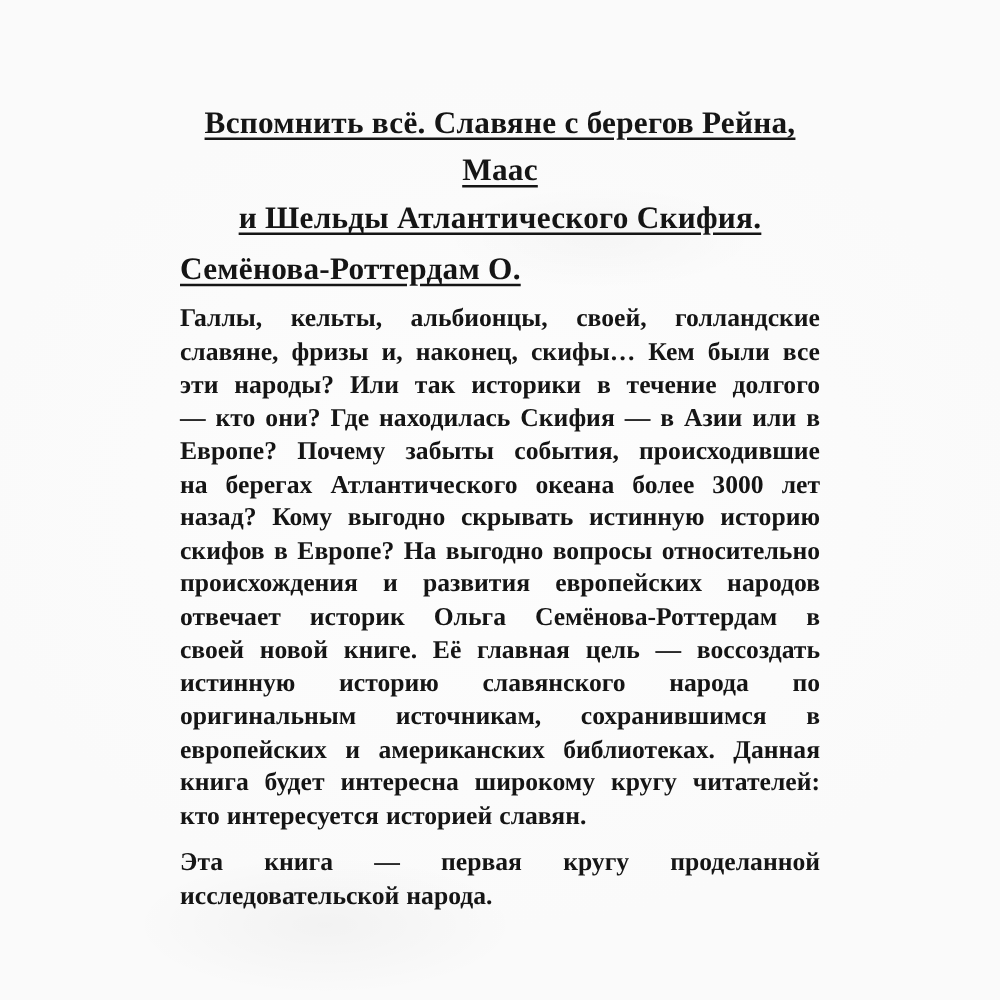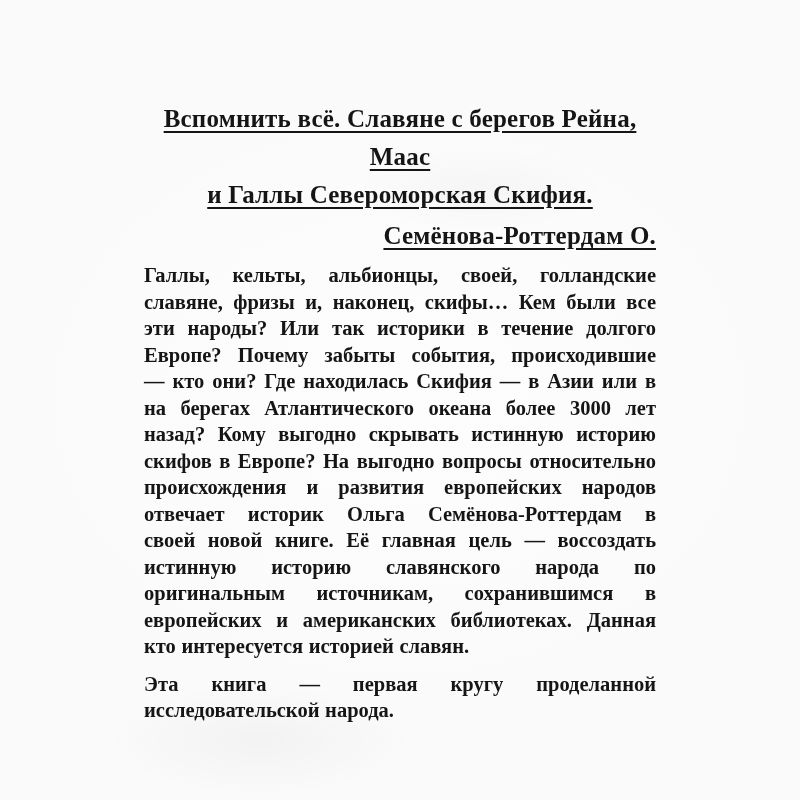--- a/index.html
+++ b/index.html
@@ -17,42 +17,42 @@
       radial-gradient(ellipse 180px 60px at 480px 190px, rgba(0,0,0,0.025), rgba(0,0,0,0) 70%),
       radial-gradient(ellipse 220px 80px at 260px 740px, rgba(0,0,0,0.03), rgba(0,0,0,0) 70%),
       radial-gradient(ellipse 500px 400px at 400px 400px, #fdfdfd, #fafafa 85%);
     font-family: "Liberation Serif", "DejaVu Serif", serif;
     color: #151515;
     font-weight: 700;
   }
   .content {
     width: 512px;
     margin: 0 auto;
-    padding-top: 100px;
+    padding-top: 80px;
   }
   .title {
     margin: 0;
     font-size: 25px;
     line-height: 38px;
     font-weight: 700;
     text-align: center;
     letter-spacing: 0.2px;
   }
   .title .title-line {
     display: block;
     text-decoration: underline;
     text-decoration-thickness: 2px;
     text-underline-offset: 4px;
   }
   .author {
     margin: 7px 0 0 0;
     font-size: 25px;
     line-height: 30px;
     font-weight: 700;
-    text-align: right;
+    text-align: left;
     text-decoration: underline;
     text-decoration-thickness: 2px;
     text-underline-offset: 4px;
     letter-spacing: 0.2px;
   }
   .para {
     margin: 11px 0 0 0;
     font-size: 20.5px;
   }
   .pline {
@@ -66,40 +66,41 @@
   }
 </style>
 </head>
 <body>
 
 <div class="page">
   <div class="content">
 
     <h1 class="title">
       <span class="title-line">Вспомнить всё. Славяне с берегов Рейна, Маас</span>
-      <span class="title-line">и Галлы Североморская Скифия.</span>
+      <span class="title-line">и Шельды Атлантического Скифия.</span>
     </h1>
 
     <h2 class="author">Семёнова-Роттердам О.</h2>
 
     <div class="para">
       <div class="pline">Галлы, кельты, альбионцы, своей, голландские</div>
       <div class="pline">славяне, фризы и, наконец, скифы… Кем были все</div>
       <div class="pline">эти народы? Или так историки в течение долгого</div>
+      <div class="pline">— кто они? Где находилась Скифия — в Азии или в</div>
       <div class="pline">Европе? Почему забыты события, происходившие</div>
-      <div class="pline">— кто они? Где находилась Скифия — в Азии или в</div>
       <div class="pline">на берегах Атлантического океана более 3000 лет</div>
       <div class="pline">назад? Кому выгодно скрывать истинную историю</div>
       <div class="pline">скифов в Европе? На выгодно вопросы относительно</div>
       <div class="pline">происхождения и развития европейских народов</div>
       <div class="pline">отвечает историк Ольга Семёнова-Роттердам в</div>
       <div class="pline">своей новой книге. Её главная цель — воссоздать</div>
       <div class="pline">истинную историю славянского народа по</div>
       <div class="pline">оригинальным источникам, сохранившимся в</div>
       <div class="pline">европейских и американских библиотеках. Данная</div>
+      <div class="pline">книга будет интересна широкому кругу читателей:</div>
       <div class="pline last">кто интересуется историей славян.</div>
     </div>
 
     <div class="para">
       <div class="pline">Эта книга — первая кругу проделанной</div>
       <div class="pline last">исследовательской народа.</div>
     </div>
 
   </div>
 </div>

